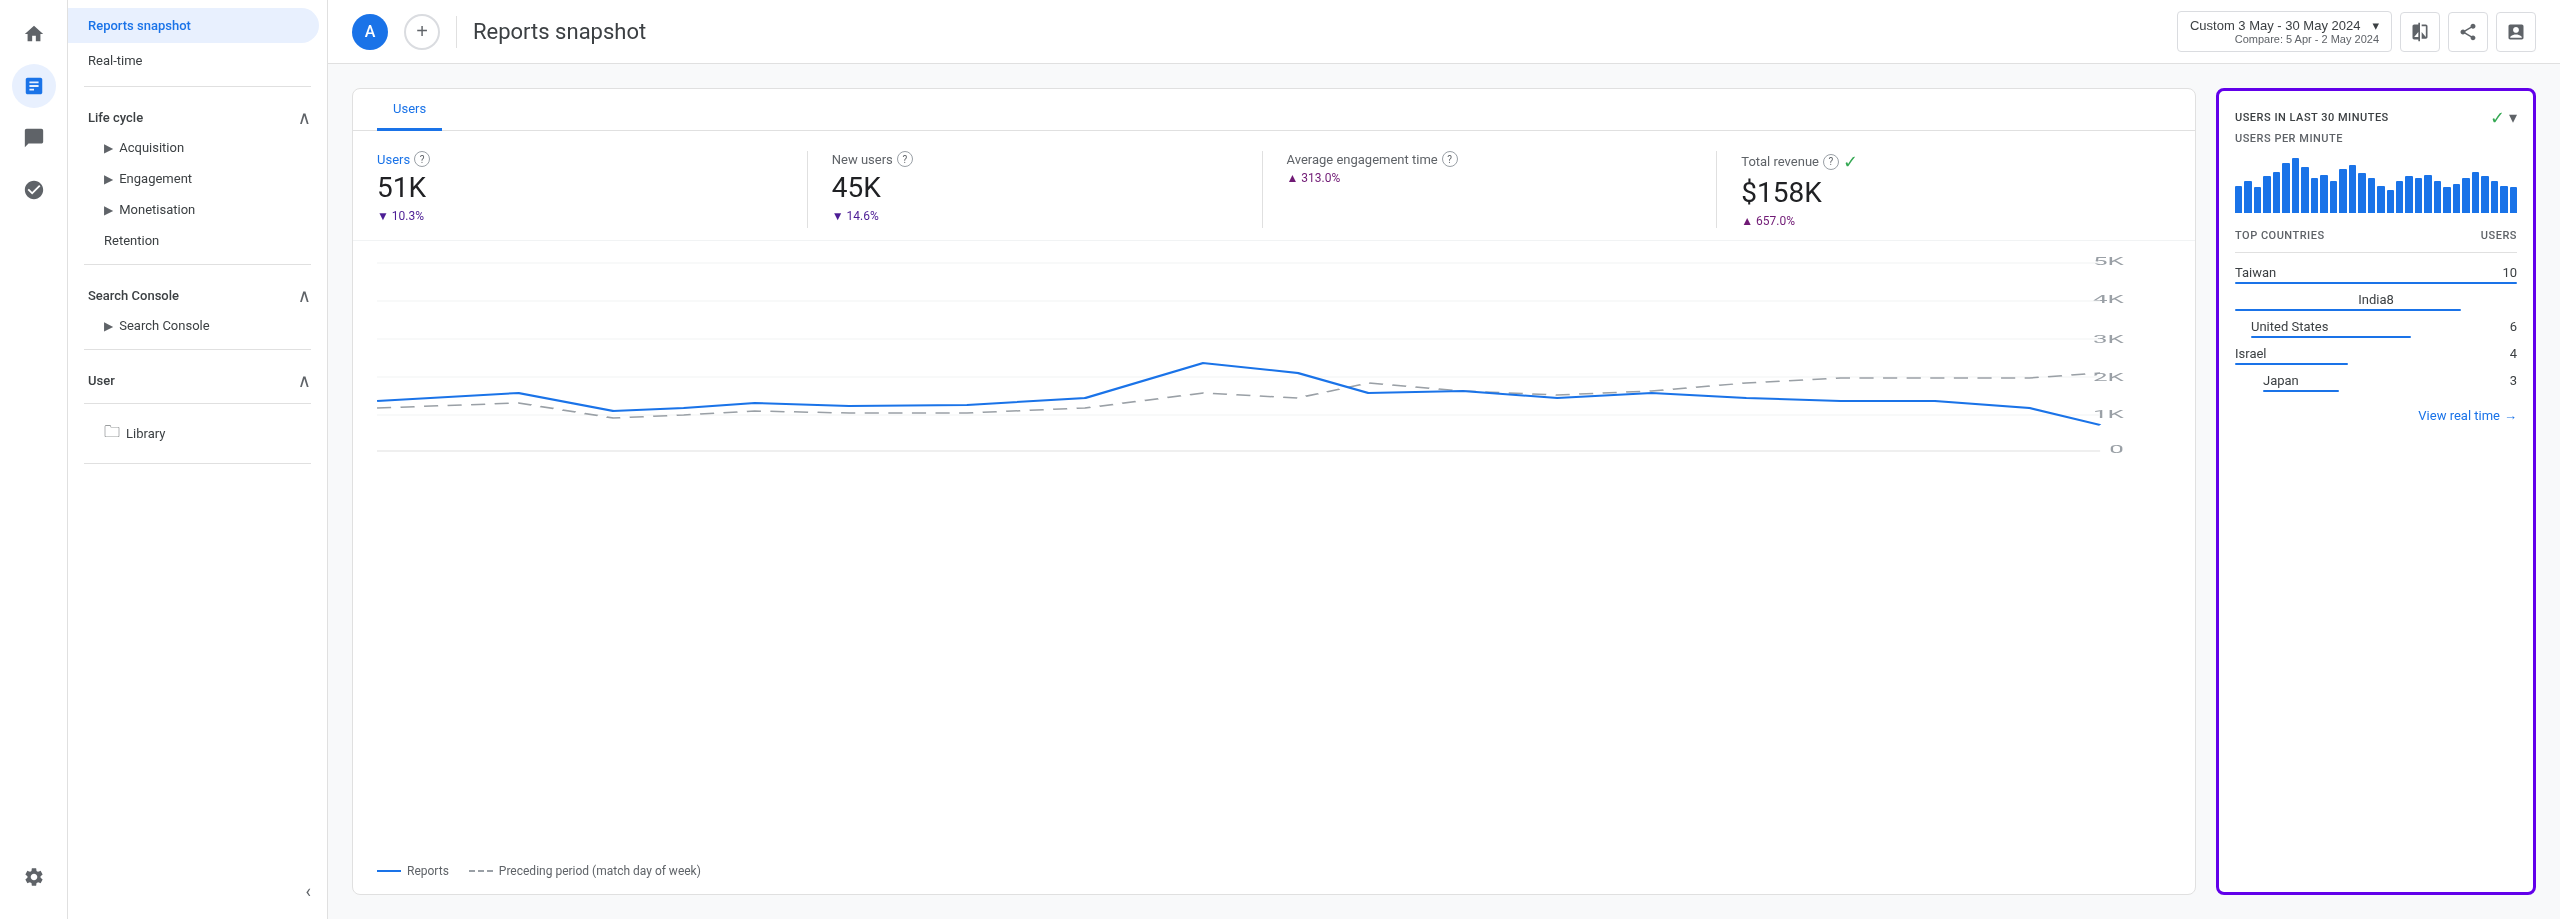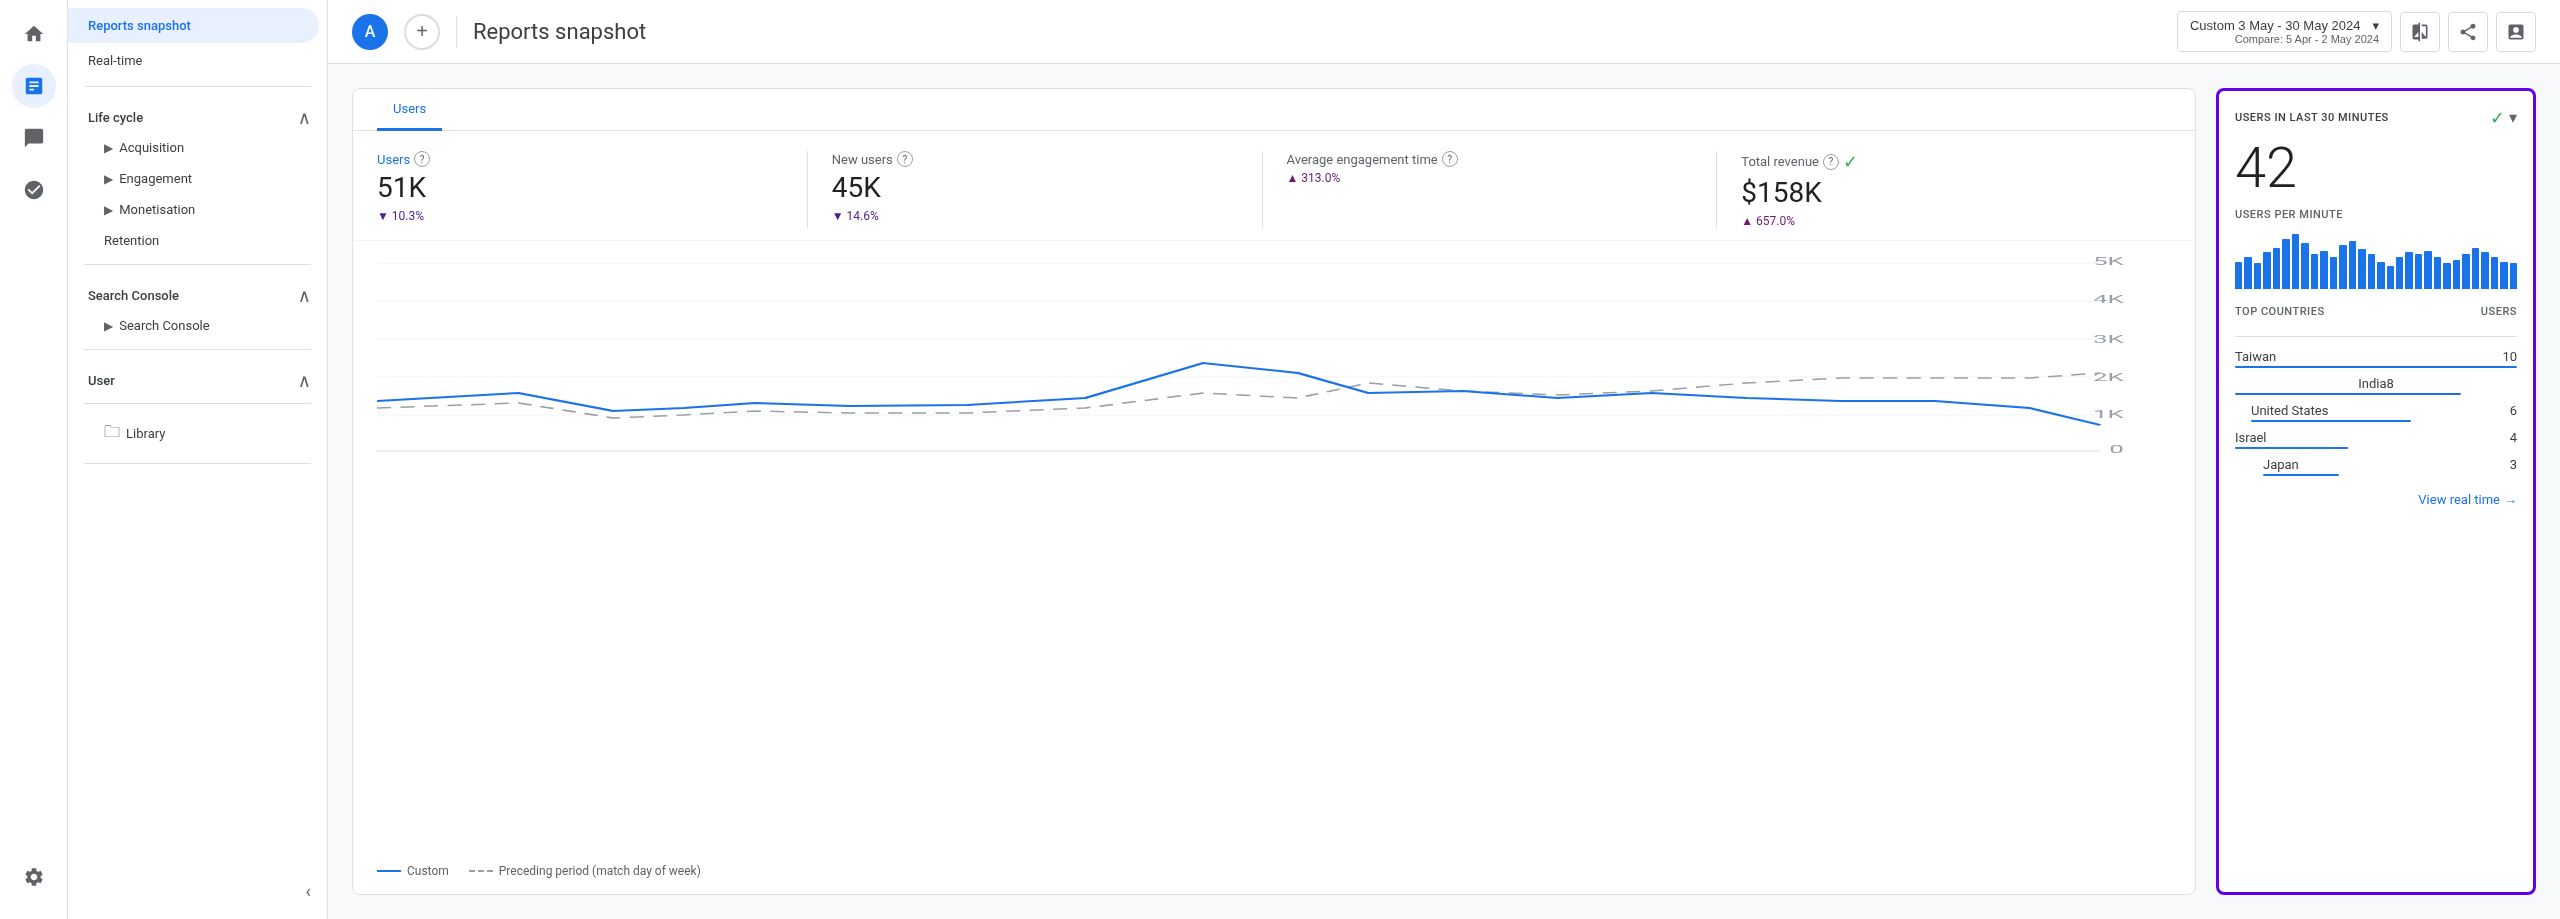--- a/index.html
+++ b/index.html
@@ -394,21 +394,21 @@
 
     .top-countries-header {
       display: flex;
       justify-content: space-between;
       font-size: 11px;
       font-weight: 500;
       color: #5f6368;
       text-transform: uppercase;
       letter-spacing: 0.5px;
       border-bottom: 1px solid #e0e0e0;
-      padding-bottom: 18px;
+      padding-bottom: 10px;
       margin-bottom: 8px;
     }
 
     .view-realtime-btn {
       color: #1a73e8;
       font-size: 13px;
       cursor: pointer;
       display: flex;
       align-items: center;
       justify-content: flex-end;
@@ -625,39 +625,38 @@
 
           <polyline points="0,155 60,150 100,165 130,162 160,158 200,160 250,160 300,155 350,140 390,145 420,130 460,138 500,142 540,138 580,130 620,125 660,125 700,125 730,120" fill="none" stroke="#9aa0a6" stroke-width="1.5" stroke-dasharray="6,4"></polyline>
 
           <polyline points="0,148 60,140 100,158 130,155 160,150 200,153 250,152 300,145 350,110 390,120 420,140 460,138 500,145 540,140 580,145 620,148 660,148 700,155 730,172" fill="none" stroke="#1a73e8" stroke-width="2"></polyline>
         </svg>
       </div>
 
       <div class="chart-legend">
         <div class="legend-item">
           <div class="legend-line-solid"></div>
-          <span>Custom</span>
+          <span>Reports</span>
         </div>
         <div class="legend-item">
           <div class="legend-line-dashed"></div>
           <span>Preceding period (match day of week)</span>
         </div>
       </div>
     </div>
 
     <div class="realtime-card">
       <div class="realtime-header">
         <span class="realtime-title">USERS IN LAST 30 MINUTES</span>
         <div class="realtime-controls">
           <span style="color:#34a853; font-size:18px;">✓</span>
           <button style="border:none; background:transparent; cursor:pointer; color:#5f6368; font-size:16px;">▾</button>
         </div>
       </div>
 
-      <div class="realtime-user-count">42</div>
 
       <div class="users-per-minute">USERS PER MINUTE</div>
 
       <div class="mini-bar-chart" id="mini-bars">
           <div class="mini-bar" style="height: 27.5px;"></div>
           <div class="mini-bar" style="height: 32.0833px;"></div>
           <div class="mini-bar" style="height: 25.6667px;"></div>
           <div class="mini-bar" style="height: 36.6667px;"></div>
           <div class="mini-bar" style="height: 41.25px;"></div>
           <div class="mini-bar" style="height: 50.4167px;"></div>

